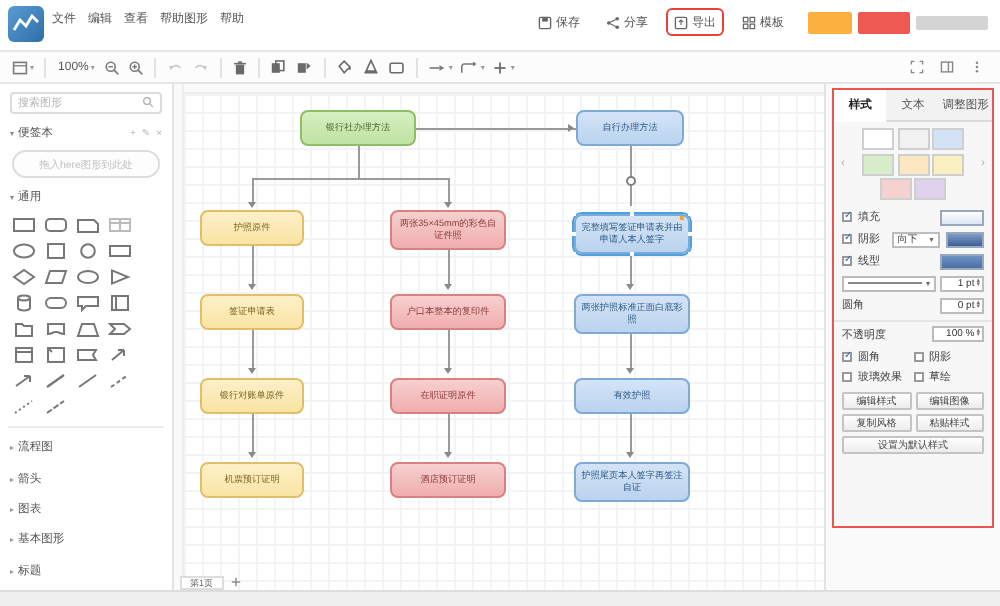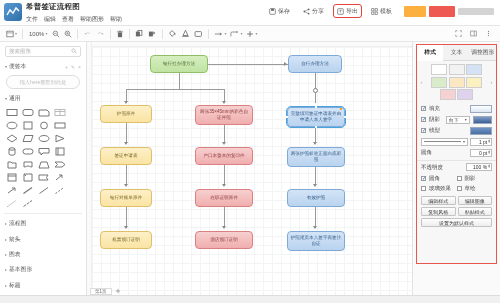--- a/index.html
+++ b/index.html
@@ -214,21 +214,20 @@
 </head>
 <body>
 
 <div class="topbar">
   <div class="app-logo">
     <svg width="14" height="12" viewBox="0 0 14 12">
       <polyline points="1,9 4,4 7,7 10,2 13,5" fill="none" stroke="#fff" stroke-width="1.4"></polyline>
     </svg>
   </div>
   <div class="title-block">
-    <div class="doc-title">希普签证流程图</div>
     <div class="menubar">
       <span>文件</span>
       <span>编辑</span>
       <span>查看</span>
       <span>帮助图形</span>
       <span>帮助</span>
     </div>
   </div>
 
   <div class="top-actions">

